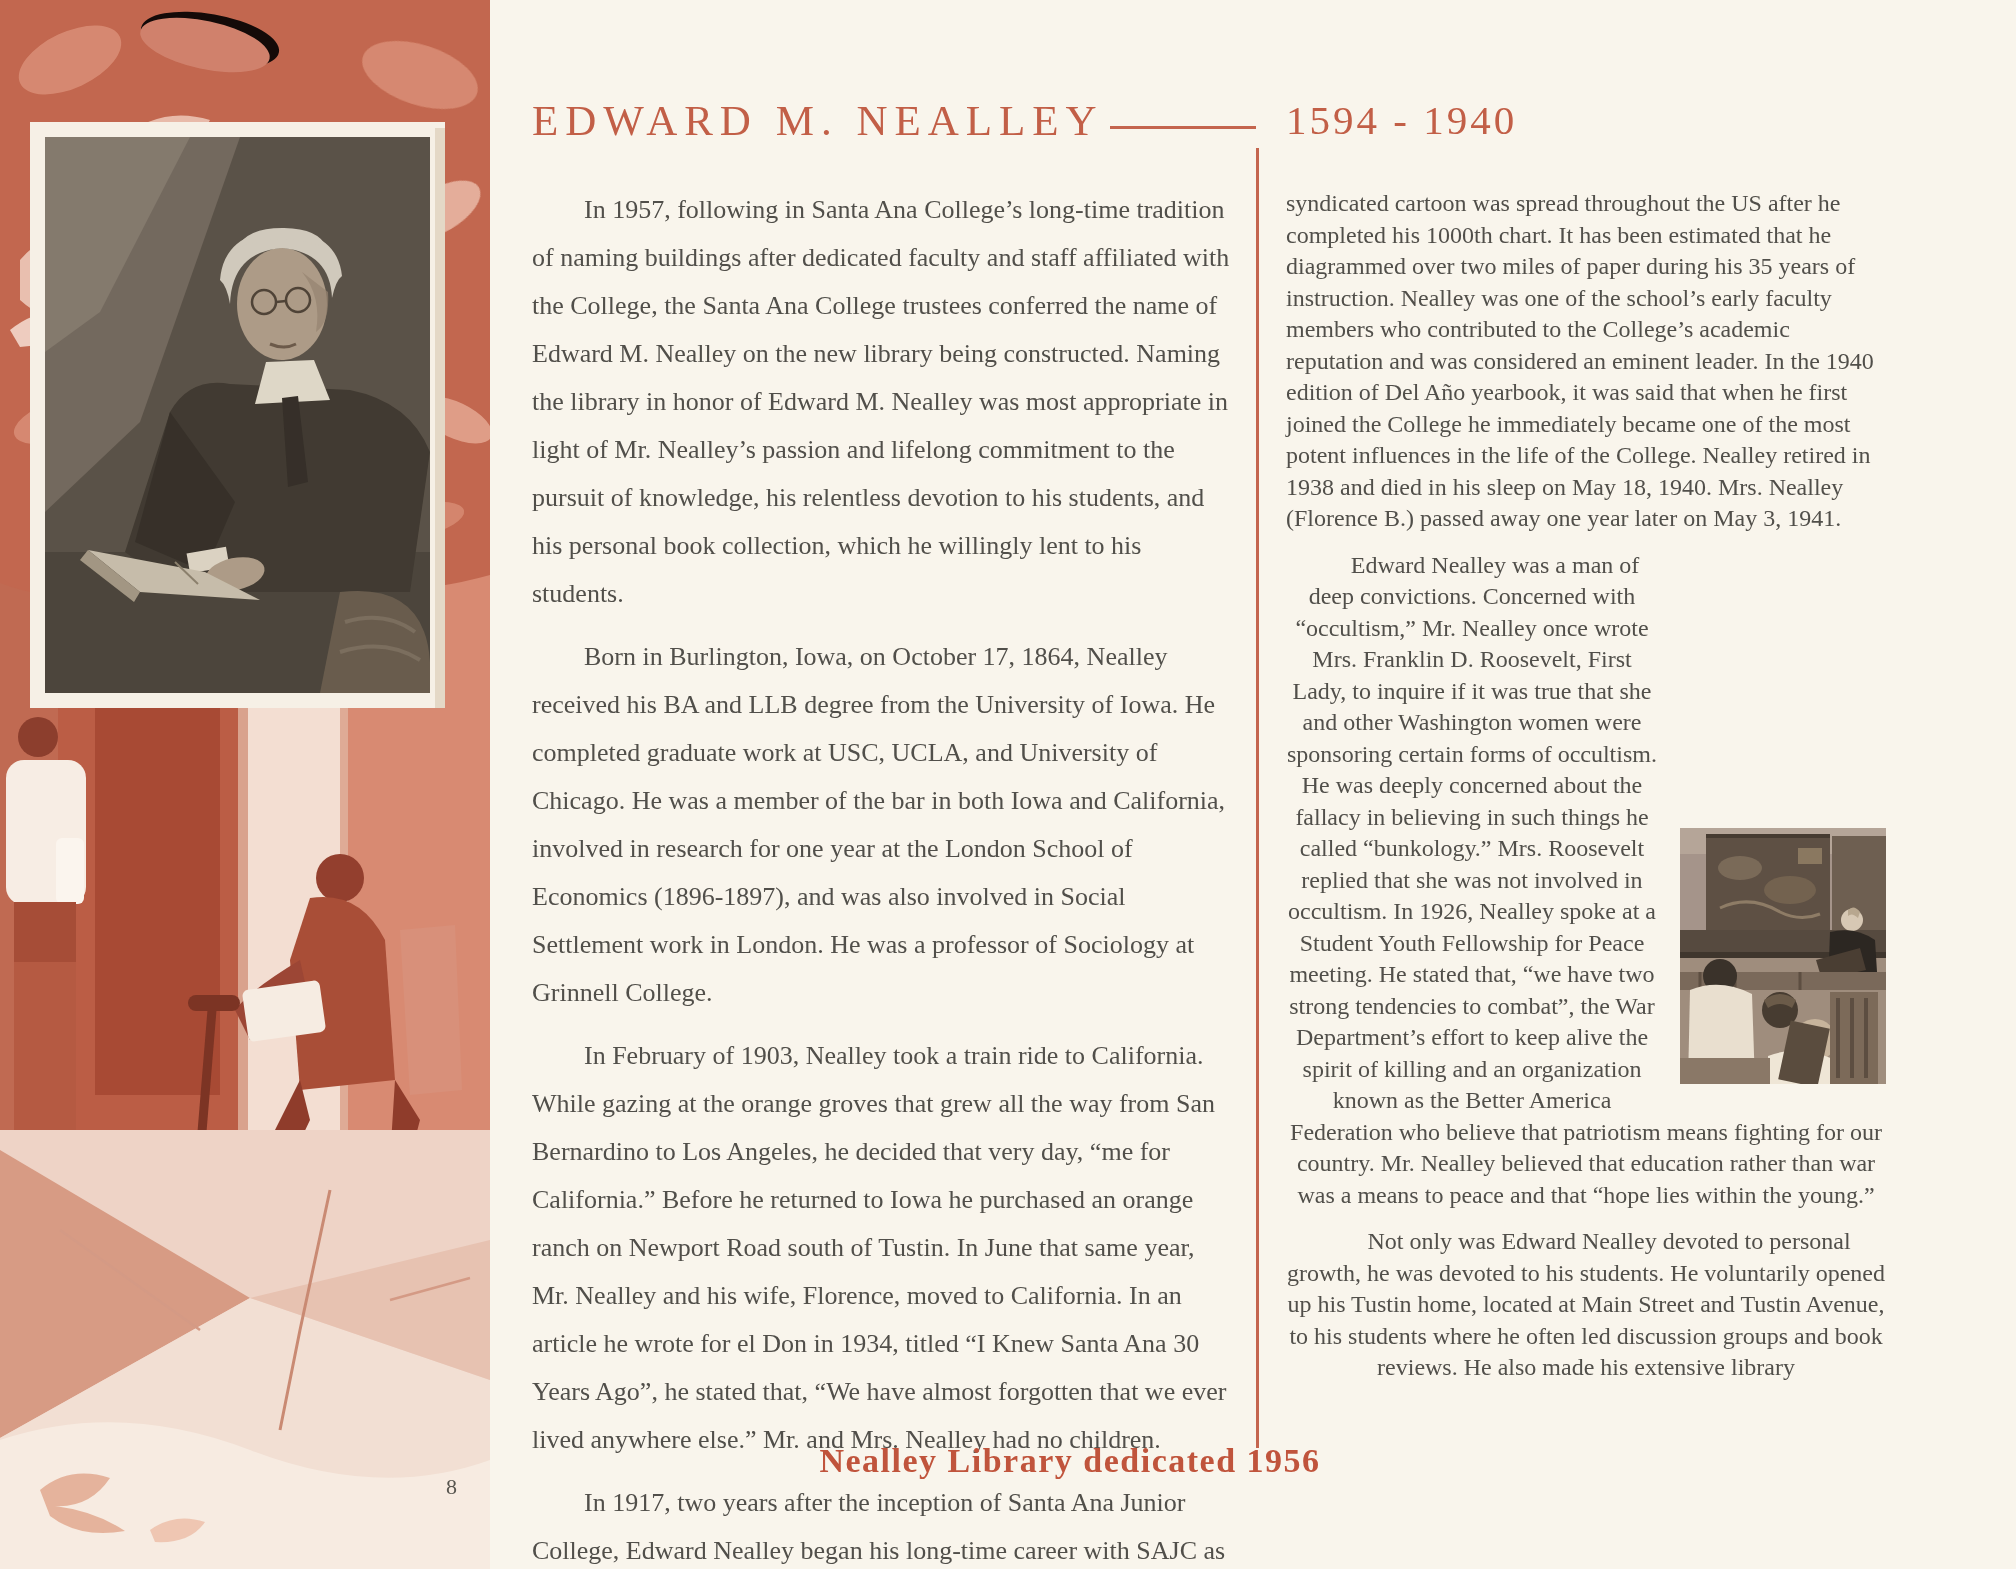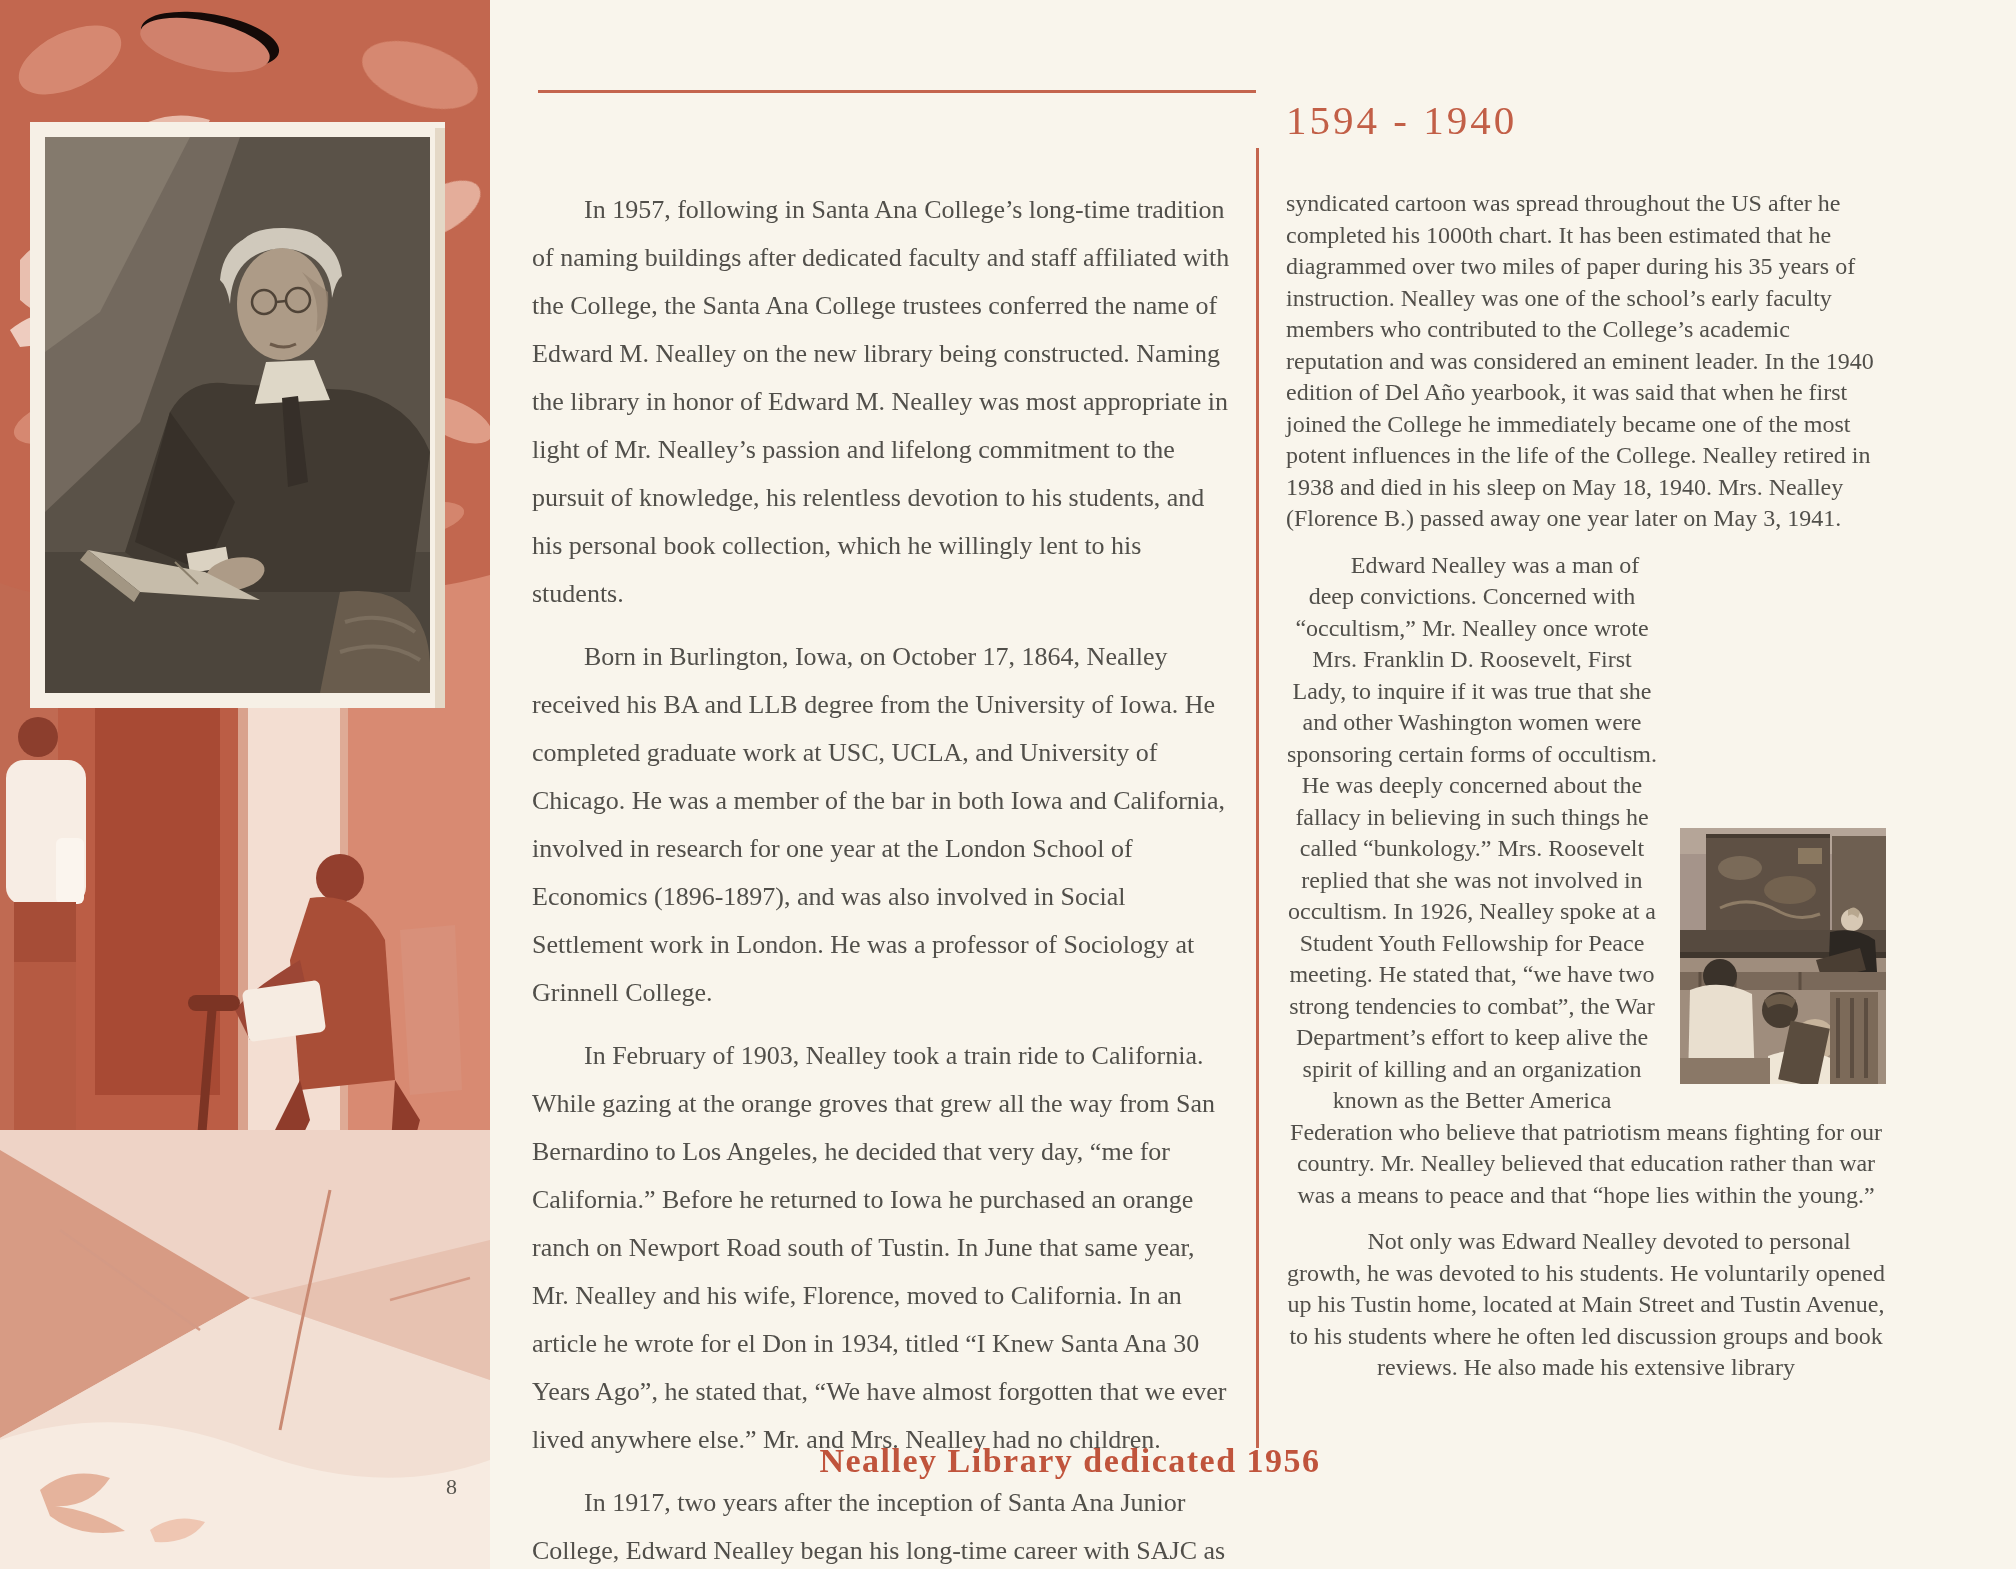--- a/index.html
+++ b/index.html
@@ -141,20 +141,21 @@
       <path d="M145,440 L168,462" stroke="#8f壁8470" stroke-width="2"></path>
       <path d="M145,440 L168,462" stroke="#8f8470" stroke-width="2"></path>
 
       <path d="M310,470 Q395,460 400,540 L400,571 L290,571 Z" fill="#6a5d4e"></path>
       <path d="M315,500 q40,-12 70,10 M310,530 q45,-14 80,8" stroke="#7d7060" stroke-width="4" fill="none"></path>
       <rect x="15" y="15" width="385" height="556" fill="#6b5a48" opacity="0.08"></rect>
     </svg>
   </div>
 
   <div class="header">
+    <span class="title">EDWARD M. NEALLEY</span>
     <span class="title-rule"></span>
   </div>
   <div class="dates">1594 - 1940</div>
   <div class="divider"></div>
 
   <div class="col col-left">
     <p class="para indent">In 1957, following in Santa Ana College’s long-time tradition of naming buildings after dedicated faculty and staff affiliated with the College, the Santa Ana College trustees conferred the name of Edward M. Nealley on the new library being constructed.  Naming the library in honor of Edward M. Nealley was most appropriate in light of Mr. Nealley’s passion and lifelong commitment to the pursuit of knowledge, his relentless devotion to his students, and his personal book collection, which he willingly lent to his students.</p>
     <p class="para indent">Born in Burlington, Iowa, on October 17, 1864, Nealley received his BA and LLB degree from the University of Iowa. He completed graduate work at USC, UCLA, and University of Chicago.  He was a member of the bar in both Iowa and California, involved in research for one year at the London School of Economics (1896-1897), and was also involved in Social Settlement work in London.  He was a professor of Sociology at Grinnell College.</p>
     <p class="para indent">In February of 1903, Nealley took a train ride to California.  While gazing at the orange groves that grew all the way from San Bernardino to Los Angeles, he decided that very day, “me for California.”  Before he returned to Iowa he purchased an orange ranch on Newport Road south of Tustin.  In June that same year, Mr. Nealley and his wife, Florence, moved to California.  In an article he wrote for el Don in 1934, titled “I Knew Santa Ana 30 Years Ago”, he stated that, “We have almost forgotten that we ever lived anywhere else.”  Mr. and Mrs. Nealley had no children.</p>
     <p class="para indent">In 1917, two years after the inception of Santa Ana Junior College, Edward Nealley began his long-time career with SAJC as professor of History, Psychology, Philosophy, and Sociology.  He also served as Dean in 1920 and 1921. Along with his teaching duties, he served as an advisor to many students.  Known as a “man of a thousand charts”, Nealley was given national recognition in 1937 when a</p>

